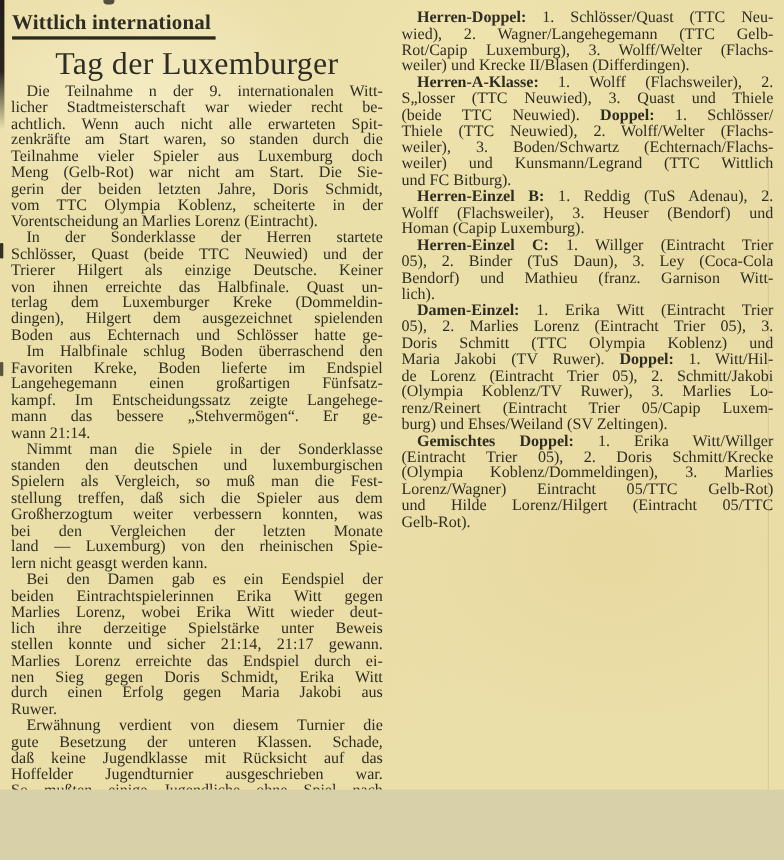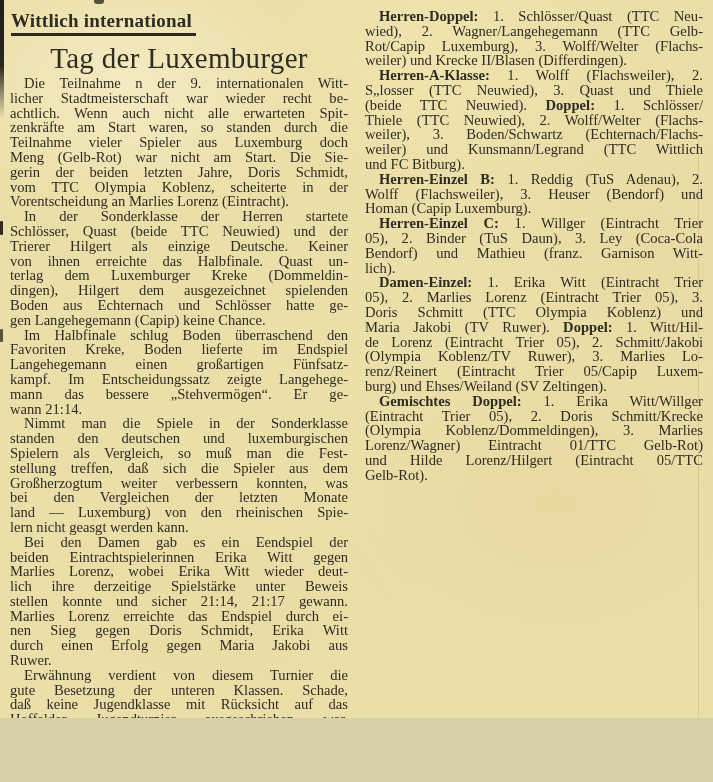--- a/index.html
+++ b/index.html
@@ -96,21 +96,20 @@
             <div class="jline lastline">Vorentscheidung an Marlies Lorenz (Eintracht).</div>
           </div>
           <div class="para">
             <div class="jline firstline">In der Sonderklasse der Herren startete</div>
             <div class="jline">Schlösser, Quast (beide TTC Neuwied) und der</div>
             <div class="jline">Trierer Hilgert als einzige Deutsche. Keiner</div>
             <div class="jline">von ihnen erreichte das Halbfinale. Quast un-</div>
             <div class="jline">terlag dem Luxemburger Kreke (Dommeldin-</div>
             <div class="jline">dingen), Hilgert dem ausgezeichnet spielenden</div>
             <div class="jline">Boden aus Echternach und Schlösser hatte ge-</div>
-            <div class="jline lastline">gen Langehegemann (Capip) keine Chance.</div>
           </div>
           <div class="para">
             <div class="jline firstline">Im Halbfinale schlug Boden überraschend den</div>
             <div class="jline">Favoriten Kreke, Boden lieferte im Endspiel</div>
             <div class="jline">Langehegemann einen großartigen Fünfsatz-</div>
             <div class="jline">kampf. Im Entscheidungssatz zeigte Langehege-</div>
             <div class="jline">mann das bessere „Stehvermögen“. Er ge-</div>
             <div class="jline lastline">wann 21:14.</div>
           </div>
           <div class="para">
@@ -182,20 +181,20 @@
             <div class="jline">Maria Jakobi (TV Ruwer). <b>Doppel:</b> 1. Witt/Hil-</div>
             <div class="jline">de Lorenz (Eintracht Trier 05), 2. Schmitt/Jakobi</div>
             <div class="jline">(Olympia Koblenz/TV Ruwer), 3. Marlies Lo-</div>
             <div class="jline">renz/Reinert (Eintracht Trier 05/Capip Luxem-</div>
             <div class="jline lastline">burg) und Ehses/Weiland (SV Zeltingen).</div>
           </div>
           <div class="para">
             <div class="jline firstline"><b>Gemischtes Doppel:</b> 1. Erika Witt/Willger</div>
             <div class="jline">(Eintracht Trier 05), 2. Doris Schmitt/Krecke</div>
             <div class="jline">(Olympia Koblenz/Dommeldingen), 3. Marlies</div>
-            <div class="jline">Lorenz/Wagner) Eintracht 01/TTC Gelb-Rot)</div>
+            <div class="jline">Lorenz/Wagner) Eintracht 05/TTC Gelb-Rot)</div>
             <div class="jline">und Hilde Lorenz/Hilgert (Eintracht 05/TTC</div>
             <div class="jline lastline">Gelb-Rot).</div>
           </div>
         </div>
     </div>
   </div>
 </div>
 
 </body></html>

